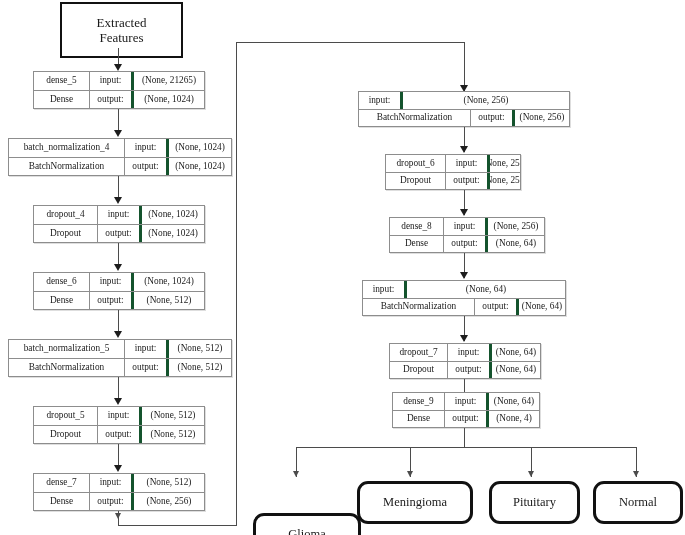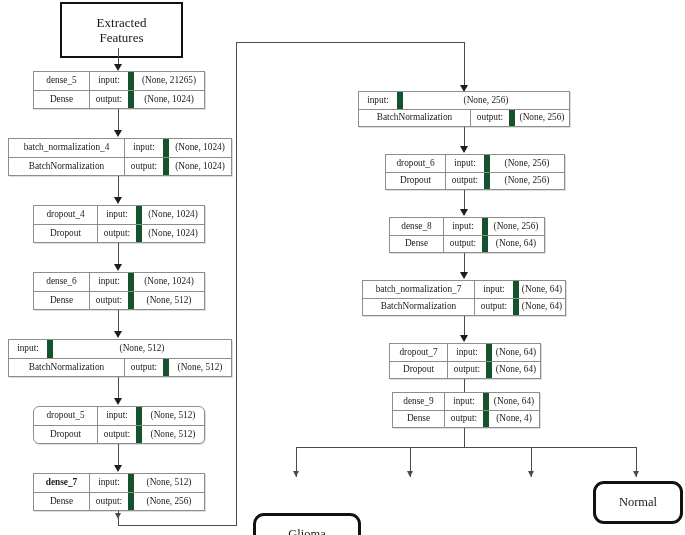--- a/index.html
+++ b/index.html
@@ -21,21 +21,21 @@
   }
   .node .row{display:flex;flex:1 1 0;min-height:0;}
   .node .row:first-child{border-bottom:1px solid #8d8d8d;}
   .node .c{
     display:flex;align-items:center;justify-content:center;
     box-sizing:border-box;
     font-size:9.3px;line-height:1;
     white-space:nowrap;overflow:hidden;
   }
   .node .c.name{border-right:1px solid #8d8d8d;}
-  .node .c.io{border-right:6px solid #14532d;}
+  .node .c.io{border-right:3px solid #14532d;}
   .node .c.shape{}
 
   
   .term{
     position:absolute;box-sizing:border-box;
     border:3px solid #111111;border-radius:11px;background:#fff;
     display:flex;align-items:center;justify-content:center;
     font-size:12.5px;
   }
   .srcbox{
@@ -133,52 +133,53 @@
       <div class="c io" style="flex:0 0 44px;">output:</div>
       <div class="c shape" style="flex:1 1 auto;">(None, 512)</div>
     </div>
   </div>
 
   <div class="vline" style="left:118px;top:310px;height:26px;"></div>
   <div class="arrow" style="left:113.5px;top:331px;"></div>
 
   <div class="node" style="left:8px;top:339px;width:224px;height:38px;">
     <div class="row">
+      <div class="c name" style="flex:0 0 116px;">batch_normalization_5</div>
       <div class="c io" style="flex:0 0 44px;">input:</div>
       <div class="c shape" style="flex:1 1 auto;">(None, 512)</div>
     </div>
     <div class="row">
       <div class="c name" style="flex:0 0 116px;">BatchNormalization</div>
       <div class="c io" style="flex:0 0 44px;">output:</div>
       <div class="c shape" style="flex:1 1 auto;">(None, 512)</div>
     </div>
   </div>
 
   <div class="vline" style="left:118px;top:377px;height:26px;"></div>
   <div class="arrow" style="left:113.5px;top:398px;"></div>
 
-  <div class="node" style="left:33px;top:406px;width:172px;height:38px;border-radius:6px;">
+  <div class="node" style="left:33px;top:406px;width:172px;height:38px;">
     <div class="row">
       <div class="c name" style="flex:0 0 64px;">dropout_5</div>
       <div class="c io" style="flex:0 0 44px;">input:</div>
       <div class="c shape" style="flex:1 1 auto;">(None, 512)</div>
     </div>
     <div class="row">
       <div class="c name" style="flex:0 0 64px;">Dropout</div>
       <div class="c io" style="flex:0 0 44px;">output:</div>
       <div class="c shape" style="flex:1 1 auto;">(None, 512)</div>
     </div>
   </div>
 
   <div class="vline" style="left:118px;top:444px;height:26px;"></div>
   <div class="arrow" style="left:113.5px;top:465px;"></div>
 
   <div class="node" style="left:33px;top:473px;width:172px;height:38px;">
     <div class="row">
-      <div class="c name" style="flex:0 0 56px;font-weight:bold;">dense_7</div>
+      <div class="c name" style="flex:0 0 56px;">dense_7</div>
       <div class="c io" style="flex:0 0 44px;">input:</div>
       <div class="c shape" style="flex:1 1 auto;">(None, 512)</div>
     </div>
     <div class="row">
       <div class="c name" style="flex:0 0 56px;">Dense</div>
       <div class="c io" style="flex:0 0 44px;">output:</div>
       <div class="c shape" style="flex:1 1 auto;">(None, 256)</div>
     </div>
   </div>
 
@@ -198,21 +199,21 @@
     <div class="row">
       <div class="c name" style="flex:0 0 112px;">BatchNormalization</div>
       <div class="c io" style="flex:0 0 44px;">output:</div>
       <div class="c shape" style="flex:1 1 auto;">(None, 256)</div>
     </div>
   </div>
 
   <div class="vline" style="left:464px;top:127px;height:25px;"></div>
   <div class="arrow" style="left:460px;top:146px;"></div>
 
-  <div class="node" style="left:385px;top:154px;width:180px;height:36px;">
+  <div class="node" style="left:385px;top:154px;width:136px;height:36px;">
     <div class="row">
       <div class="c name" style="flex:0 0 60px;">dropout_6</div>
       <div class="c io" style="flex:0 0 44px;">input:</div>
       <div class="c shape" style="flex:1 1 auto;">(None, 256)</div>
     </div>
     <div class="row">
       <div class="c name" style="flex:0 0 60px;">Dropout</div>
       <div class="c io" style="flex:0 0 44px;">output:</div>
       <div class="c shape" style="flex:1 1 auto;">(None, 256)</div>
     </div>
@@ -232,21 +233,20 @@
       <div class="c io" style="flex:0 0 44px;">output:</div>
       <div class="c shape" style="flex:1 1 auto;">(None, 64)</div>
     </div>
   </div>
 
   <div class="vline" style="left:464px;top:253px;height:25px;"></div>
   <div class="arrow" style="left:460px;top:272px;"></div>
 
   <div class="node" style="left:362px;top:280px;width:204px;height:36px;">
     <div class="row">
-      <div class="c name" style="flex:0 0 112px;">batch_normalization_7</div>
       <div class="c io" style="flex:0 0 44px;">input:</div>
       <div class="c shape" style="flex:1 1 auto;">(None, 64)</div>
     </div>
     <div class="row">
       <div class="c name" style="flex:0 0 112px;">BatchNormalization</div>
       <div class="c io" style="flex:0 0 44px;">output:</div>
       <div class="c shape" style="flex:1 1 auto;">(None, 64)</div>
     </div>
   </div>
 
@@ -294,19 +294,25 @@
   <div class="vline" style="left:531px;top:447px;height:30px;"></div>
   <div class="arrow thin" style="left:527.5px;top:471px;"></div>
 
   <div class="vline" style="left:636px;top:447px;height:30px;"></div>
   <div class="arrow thin" style="left:632.5px;top:471px;"></div>
 
   <div class="term" style="left:253px;top:481px;width:108px;height:43px;margin-top:32px;">
     <span>Glioma</span>
   </div>
 
-
+  <div class="term" style="left:357px;top:481px;width:116px;height:43px;">
+    <span>Meningioma</span>
+  </div>
+
+  <div class="term" style="left:489px;top:481px;width:91px;height:43px;">
+    <span>Pituitary</span>
+  </div>
 
   <div class="term" style="left:593px;top:481px;width:90px;height:43px;">
     <span>Normal</span>
   </div>
 
 </div>
 
 </body></html>

